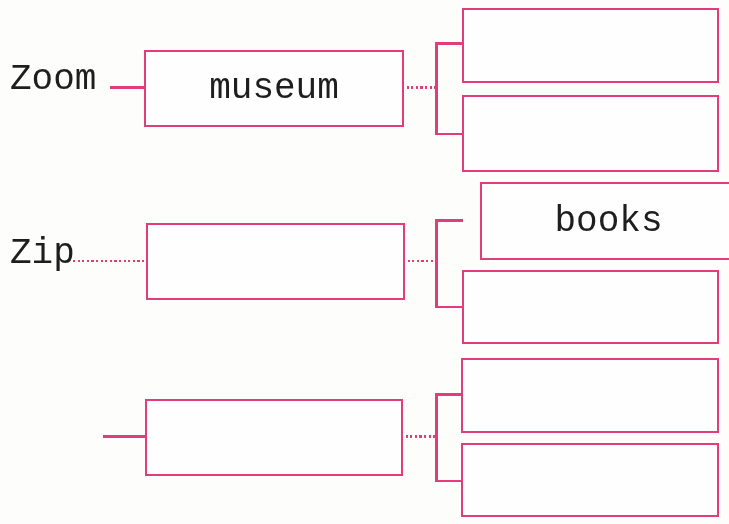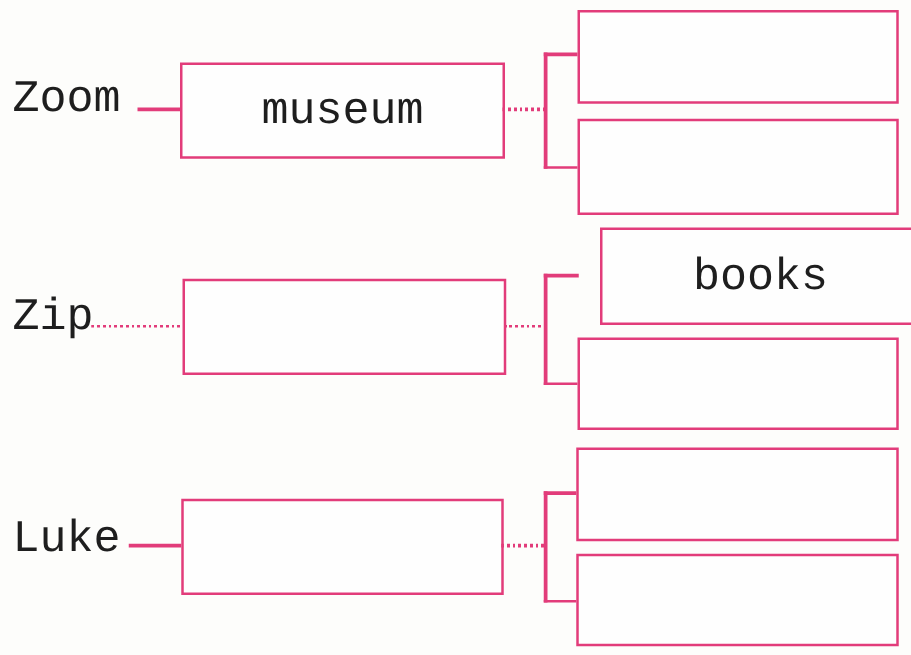--- a/index.html
+++ b/index.html
@@ -89,21 +89,20 @@
   <div class="label l2">Zip</div>
   <div class="hline dotted lead2"></div>
   <div class="box m2"></div>
   <div class="hline dotted link2"></div>
   <div class="vline br2"></div>
   <div class="hline arm2t"></div>
   <div class="hline arm2b"></div>
   <div class="box t2">books</div>
   <div class="box b2"></div>
 
-  <div class="label l3">Luke</div>
   <div class="hline lead3"></div>
   <div class="box m3"></div>
   <div class="hline dotted link3"></div>
   <div class="vline br3"></div>
   <div class="hline arm3t"></div>
   <div class="hline arm3b"></div>
   <div class="box t3"></div>
   <div class="box b3"></div>
 
 </div>

